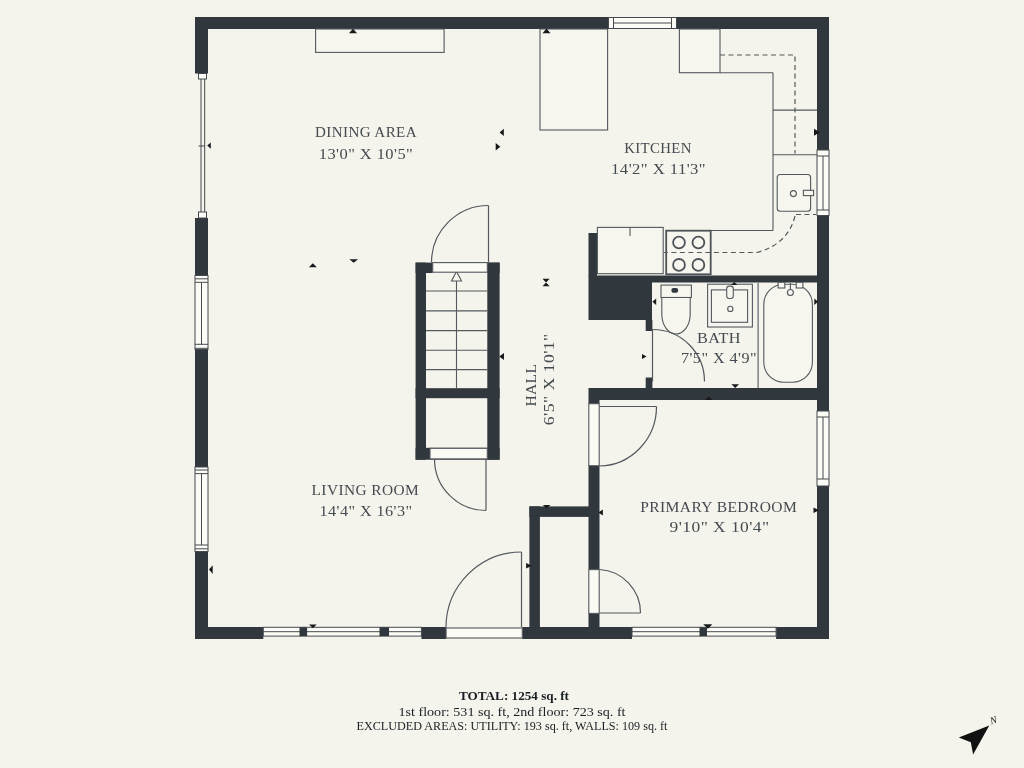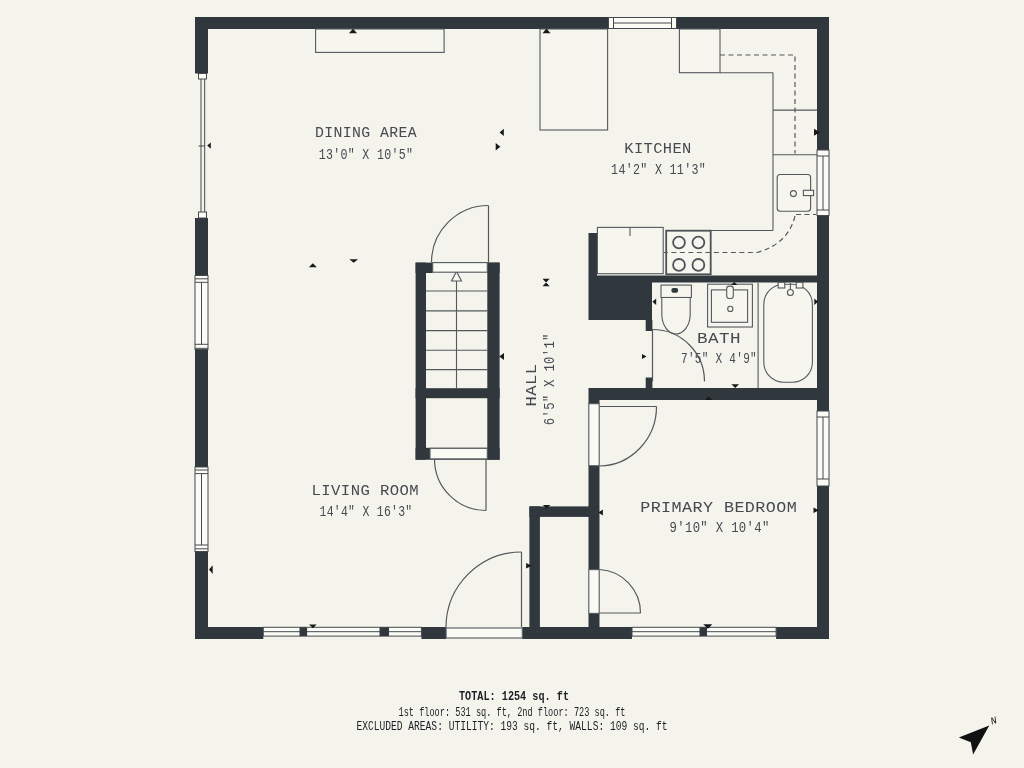--- a/index.html
+++ b/index.html
@@ -1,17 +1,17 @@
 <!DOCTYPE html>
 <html><head>
 <meta charset="utf-8">
 <style>
 html,body{margin:0;padding:0;background:#f4f4ec;}
 #page{position:relative;width:1024px;height:768px;background:#f4f4ec;overflow:hidden;
-font-family:Liberation Mono, monospace;text-align:right;}
+font-family:Liberation Serif, serif;text-align:right;}
 svg{position:absolute;left:0;top:0;}
 .lbl{fill:#454a50;font-size:15.5px;letter-spacing:.4px;}
 .sm{fill:#1b1f24;font-size:13.3px;letter-spacing:0px;}
 </style>
 </head>
 <body>
 <div id="page">
 <svg width="1024" height="768" viewBox="0 0 1024 768">
 <g id="walls" fill="#30373d" stroke="none">
 

